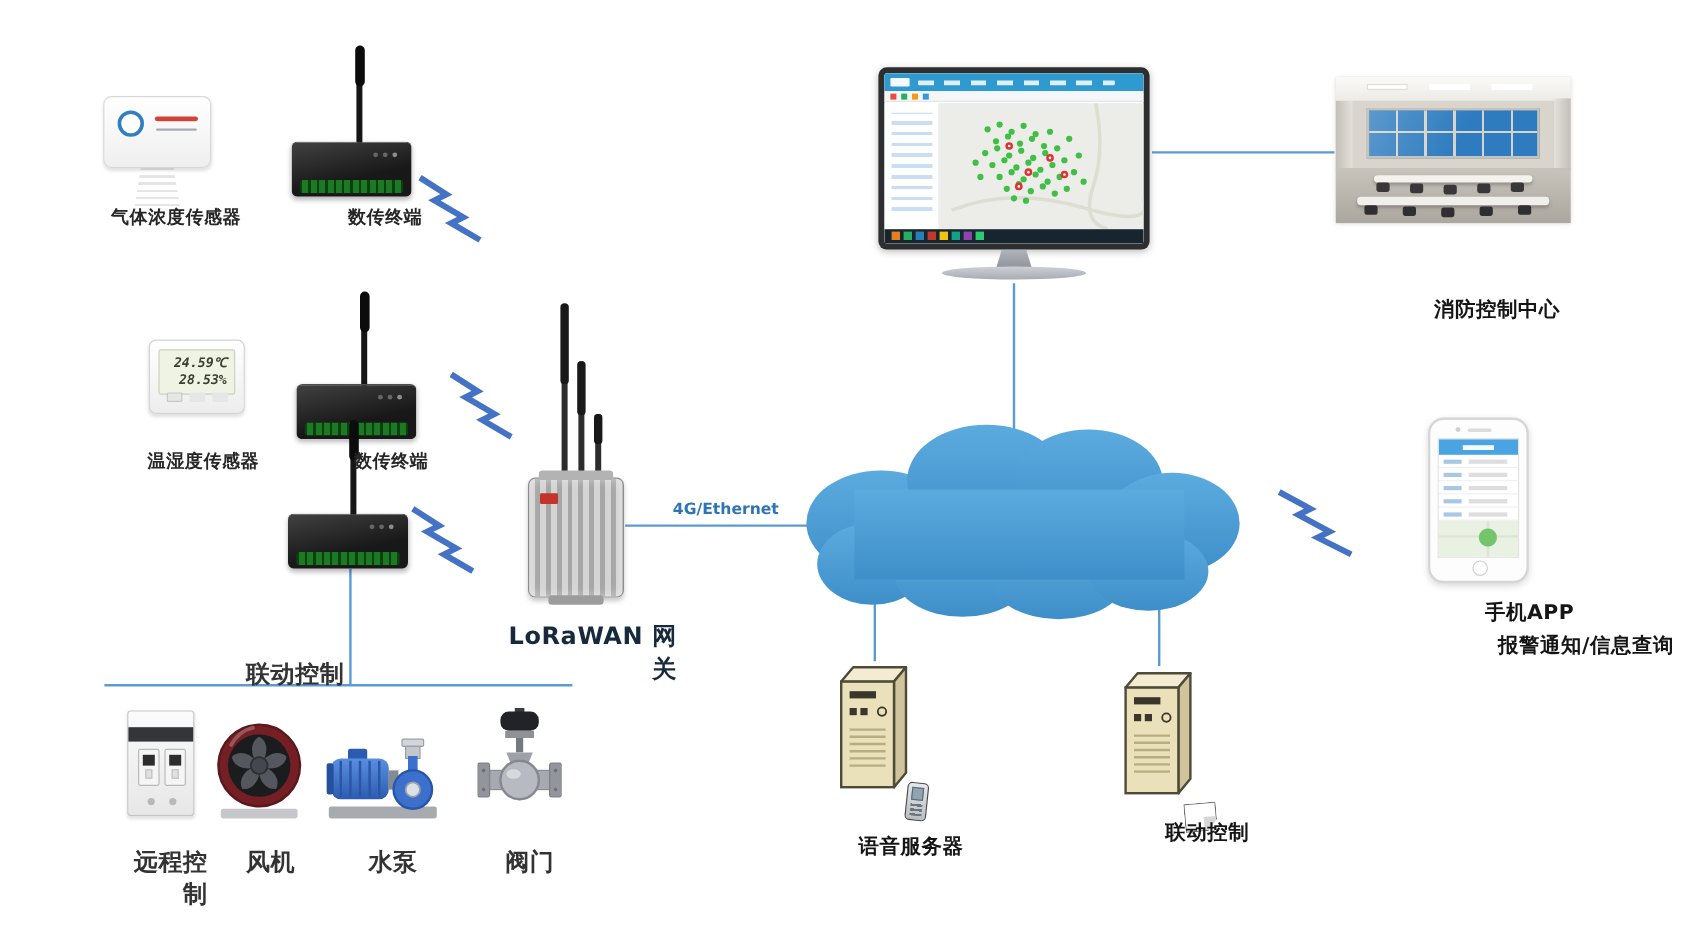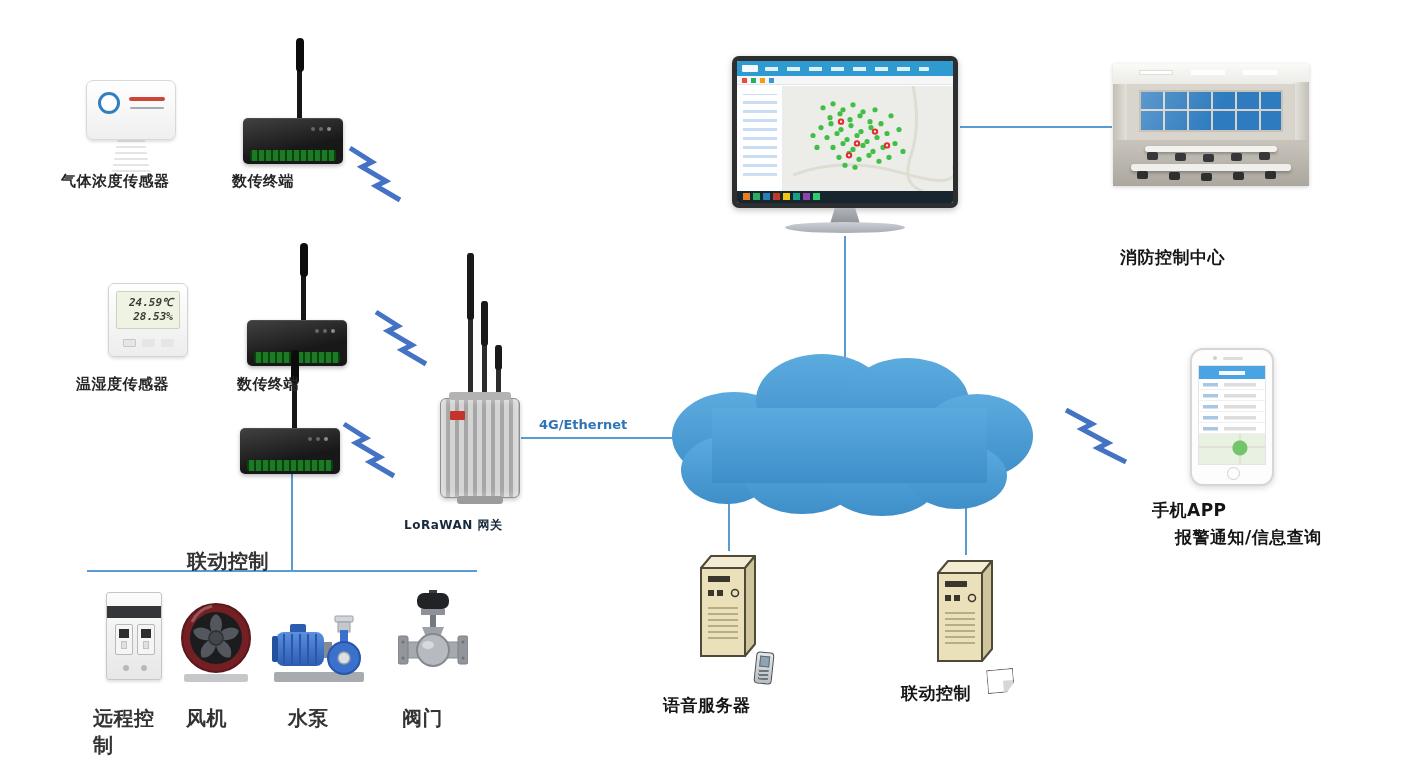--- a/index.html
+++ b/index.html
@@ -1,44 +1,44 @@
 <!DOCTYPE html>
 <html><head>
 <meta charset="utf-8">
 <style>
   *{box-sizing:border-box;margin:0;padding:0}
   html,body{background:#fff}
   body{font-family:"DejaVu Sans","Liberation Sans",sans-serif}
   #canvas{position:relative;width:1415px;height:782px;background:#fff;overflow:hidden}
   .overlay{position:absolute;left:0;top:0;pointer-events:none;z-index:1}
   .node{position:absolute;z-index:3}
-  .lbl{position:absolute;z-index:4;text-align:left;font-size:15px;font-weight:600;color:#262626;letter-spacing:.5px}
+  .lbl{position:absolute;z-index:4;text-align:right;font-size:15px;font-weight:600;color:#262626;letter-spacing:.5px}
   .lbl-big{font-size:17px;font-weight:700;color:#151515}
-  .lbl-gateway{font-size:12px;font-weight:700;color:#17293d}
+  .lbl-gateway{font-size:20px;font-weight:700;color:#17293d}
   .lbl-link{font-size:13px;font-weight:700;color:#2e75b6;letter-spacing:0}
   .lbl-cloud{font-size:27px;font-weight:700;color:#17375e;letter-spacing:2px}
   .lbl-small{font-size:20px;font-weight:700;color:#333}
 
   
   .dtu{width:100px;height:126px}
   .dtu-ant{position:absolute;width:5px;background:#161616;border-radius:2px}
   .dtu-ant::before{content:"";position:absolute;top:-2px;left:-1.5px;width:8px;height:34px;background:#0c0c0c;border-radius:4px}
   .dtu-body{position:absolute;left:0;width:100px;height:46px;background:linear-gradient(168deg,#414141,#181818 62%);border-top:1px solid #4d4d4d;border-radius:5px;box-shadow:0 2px 4px rgba(0,0,0,.28)}
   .dtu-leds{position:absolute;top:8px;right:12px;width:4px;height:4px;border-radius:50%;background:#8d8d8d;box-shadow:-8px 0 #666,-16px 0 #666}
   .dtu-term{position:absolute;bottom:3px;left:7px;right:7px;height:11px;background:#1c7a25;border-radius:2px;background-image:repeating-linear-gradient(90deg,rgba(0,25,0,.6) 0 2px,transparent 2px 7px)}
 
   
   .gas{left:86px;top:80px;width:90px;height:96px}
   .gas-box{position:absolute;top:0;left:0;width:90px;height:60px;background:linear-gradient(#ffffff,#efefef);border:1px solid #d8d8d8;border-radius:7px;box-shadow:0 2px 3px rgba(0,0,0,.12)}
   .gas-logo{position:absolute;top:11px;left:11px;width:22px;height:22px;border-radius:50%;border:3px solid #2f7fc1;background:#fff}
   .gas-text{position:absolute;top:16px;left:42px;width:36px;height:4px;background:#cf4437;border-radius:2px;box-shadow:0 9px 0 -1px #a7acb2}
   .gas-horn{position:absolute;top:60px;left:26px;width:38px;height:32px;background:linear-gradient(#f6f6f6,#d9d9d9);background-image:repeating-linear-gradient(0deg,rgba(0,0,0,.10) 0 2px,transparent 2px 6px);clip-path:polygon(14% 0,86% 0,100% 100%,0 100%)}
 
   
-  .temp{left:108px;top:283px;width:80px;height:74px;background:linear-gradient(#ffffff,#ededed);border:1px solid #d4d4d4;border-radius:6px;box-shadow:0 2px 3px rgba(0,0,0,.12)}
+  .temp{left:124px;top:283px;width:80px;height:62px;background:linear-gradient(#ffffff,#ededed);border:1px solid #d4d4d4;border-radius:6px;box-shadow:0 2px 3px rgba(0,0,0,.12)}
   .temp-lcd{position:absolute;top:7px;left:7px;right:7px;height:38px;background:#eef3e4;border:1px solid #ccd3c0;border-radius:2px;display:flex;flex-direction:column;justify-content:center;align-items:flex-end;padding:2px 6px;font-family:"DejaVu Sans Mono","Liberation Mono",monospace;font-style:italic;font-weight:700;font-size:11px;line-height:1.3;color:#39402f}
   .temp-btns{position:absolute;bottom:9px;left:14px;width:13px;height:8px;background:#e6e6e6;border:1px solid #c7c7c7;border-radius:1px;box-shadow:19px 0 #e6e6e6,38px 0 #e6e6e6}
 
   
   .gw{left:438px;top:253px;width:86px;height:248px}
   .gw-ant{position:absolute;width:5px;background:#2c2c2c;border-radius:2px}
   .gw-ant::before{content:"";position:absolute;top:0;left:-1px;width:7px;height:45%;background:#191919;border-radius:3px}
   .gw-body{position:absolute;top:145px;left:2px;width:80px;height:100px;background:repeating-linear-gradient(90deg,#d4d4d4 0 5px,#a6a6a6 5px 9px);border:1px solid #8e8e8e;border-radius:6px;box-shadow:inset 0 0 10px rgba(255,255,255,.5),0 2px 4px rgba(0,0,0,.22)}
   .gw-body::before{content:"";position:absolute;top:-7px;left:8px;right:8px;height:8px;background:#b3b3b3;border-radius:3px}
   .gw-body::after{content:"";position:absolute;bottom:-7px;left:16px;right:16px;height:8px;background:#9c9c9c;border-radius:3px}

